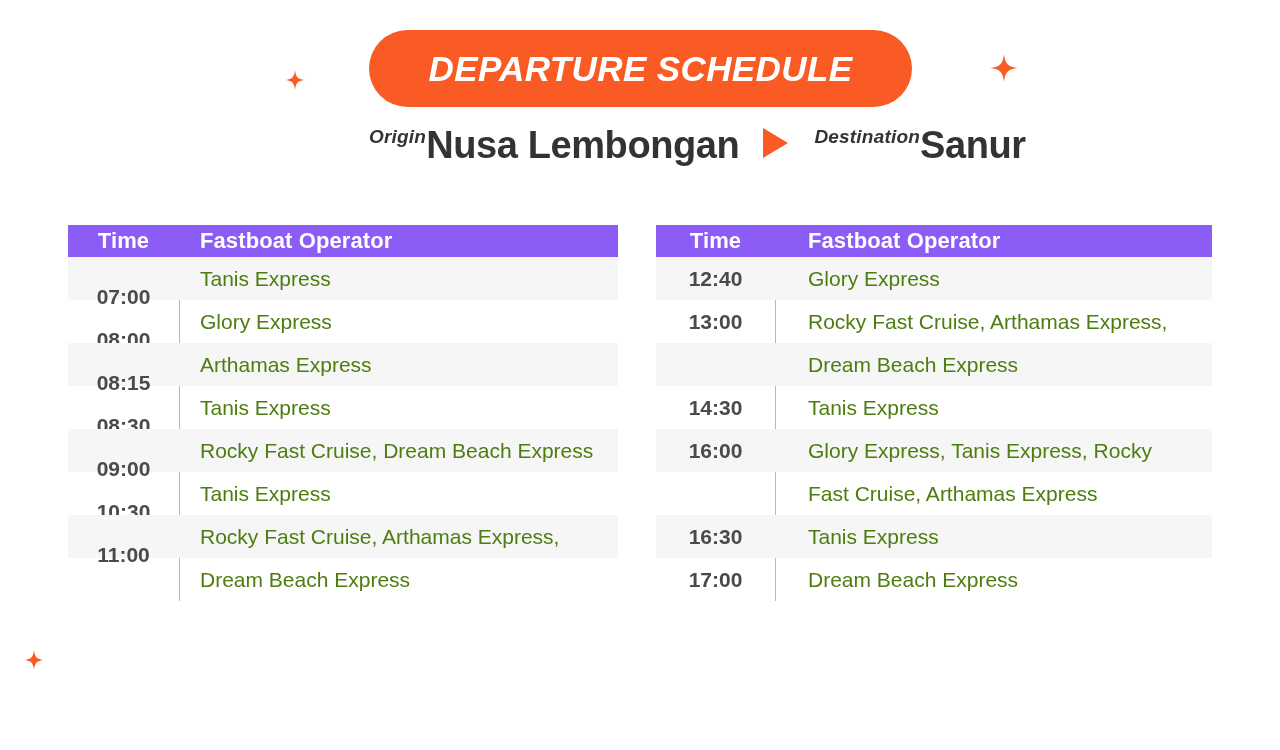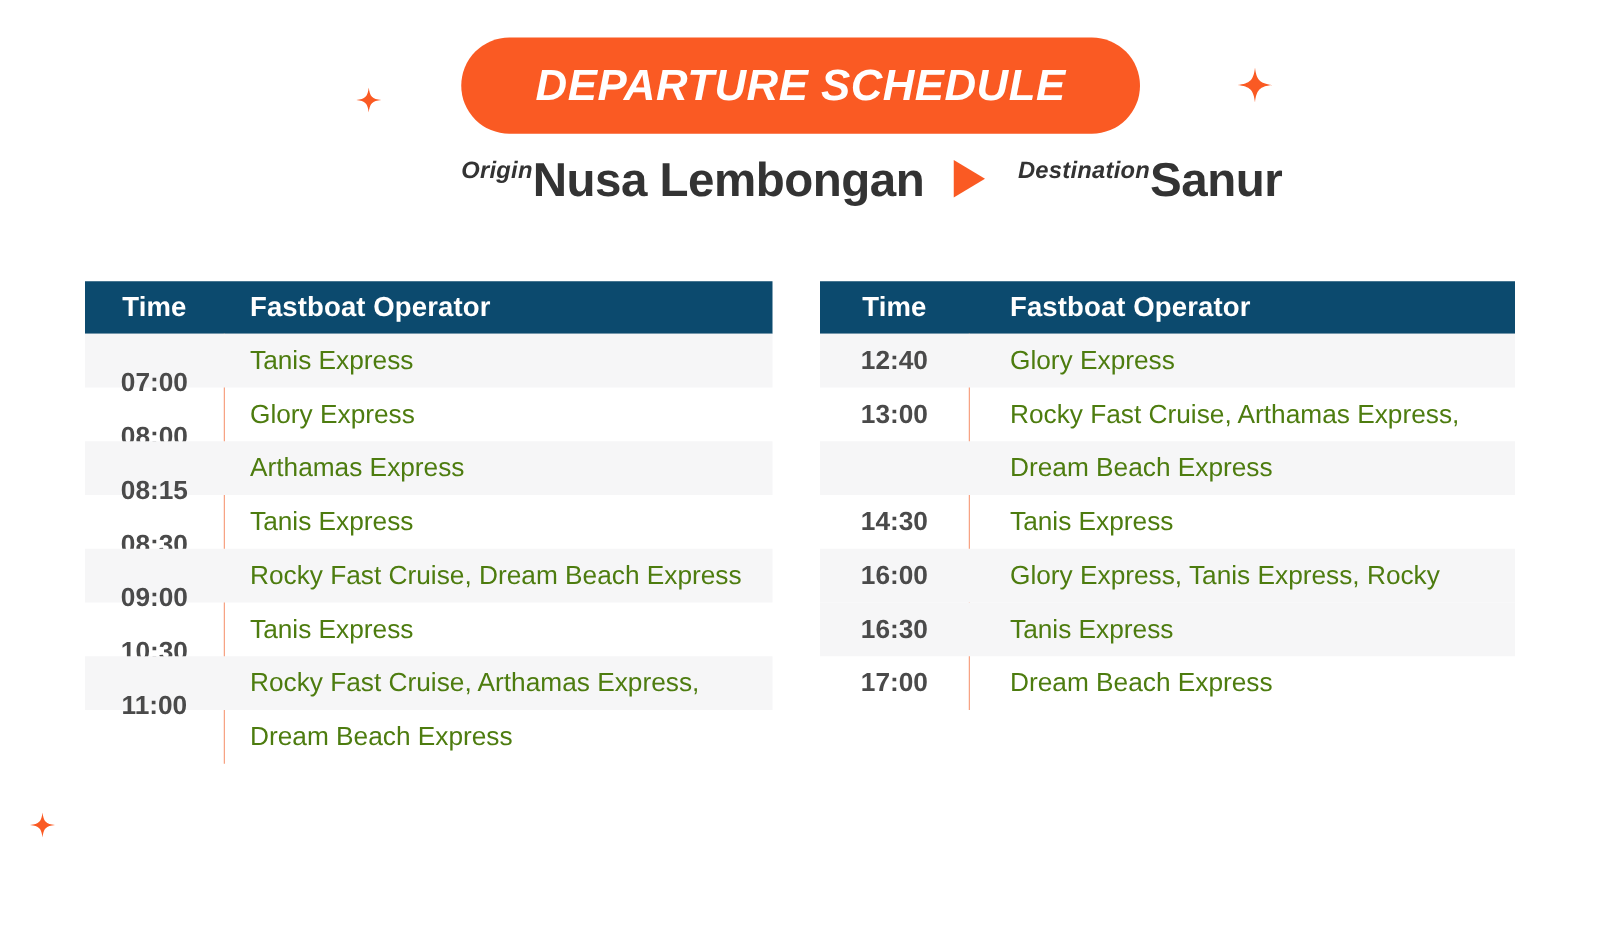--- a/index.html
+++ b/index.html
@@ -90,22 +90,22 @@
 
   
   .sched-table {
     position: absolute;
     top: 225px;
   }
   .sched-table.left  { left: 68px;  width: 550px; }
   .sched-table.right { left: 656px; width: 556px; }
 
   .thead {
-    background: #0c4a6e;
-    height: 42px;
+    background: #8b5cf6;
+    height: 32px;
     display: flex;
     align-items: center;
   }
   .th {
     color: #ffffff;
     font-size: 22px;
     font-weight: bold;
     letter-spacing: 0.1px;
     white-space: nowrap;
   }
@@ -255,20 +255,24 @@
         <div class="cell-op">Dream Beach Express</div>
       </div>
       <div class="row">
         <div class="cell-time">14:30</div>
         <div class="cell-op">Tanis Express</div>
       </div>
       <div class="row shaded">
         <div class="cell-time">16:00</div>
         <div class="cell-op">Glory Express, Tanis Express, Rocky</div>
       </div>
+      <div class="row">
+        <div class="cell-time"></div>
+        <div class="cell-op">Fast Cruise, Arthamas Express</div>
+      </div>
       <div class="row shaded">
         <div class="cell-time">16:30</div>
         <div class="cell-op">Tanis Express</div>
       </div>
       <div class="row">
         <div class="cell-time">17:00</div>
         <div class="cell-op">Dream Beach Express</div>
       </div>
     </div>
 </div>

